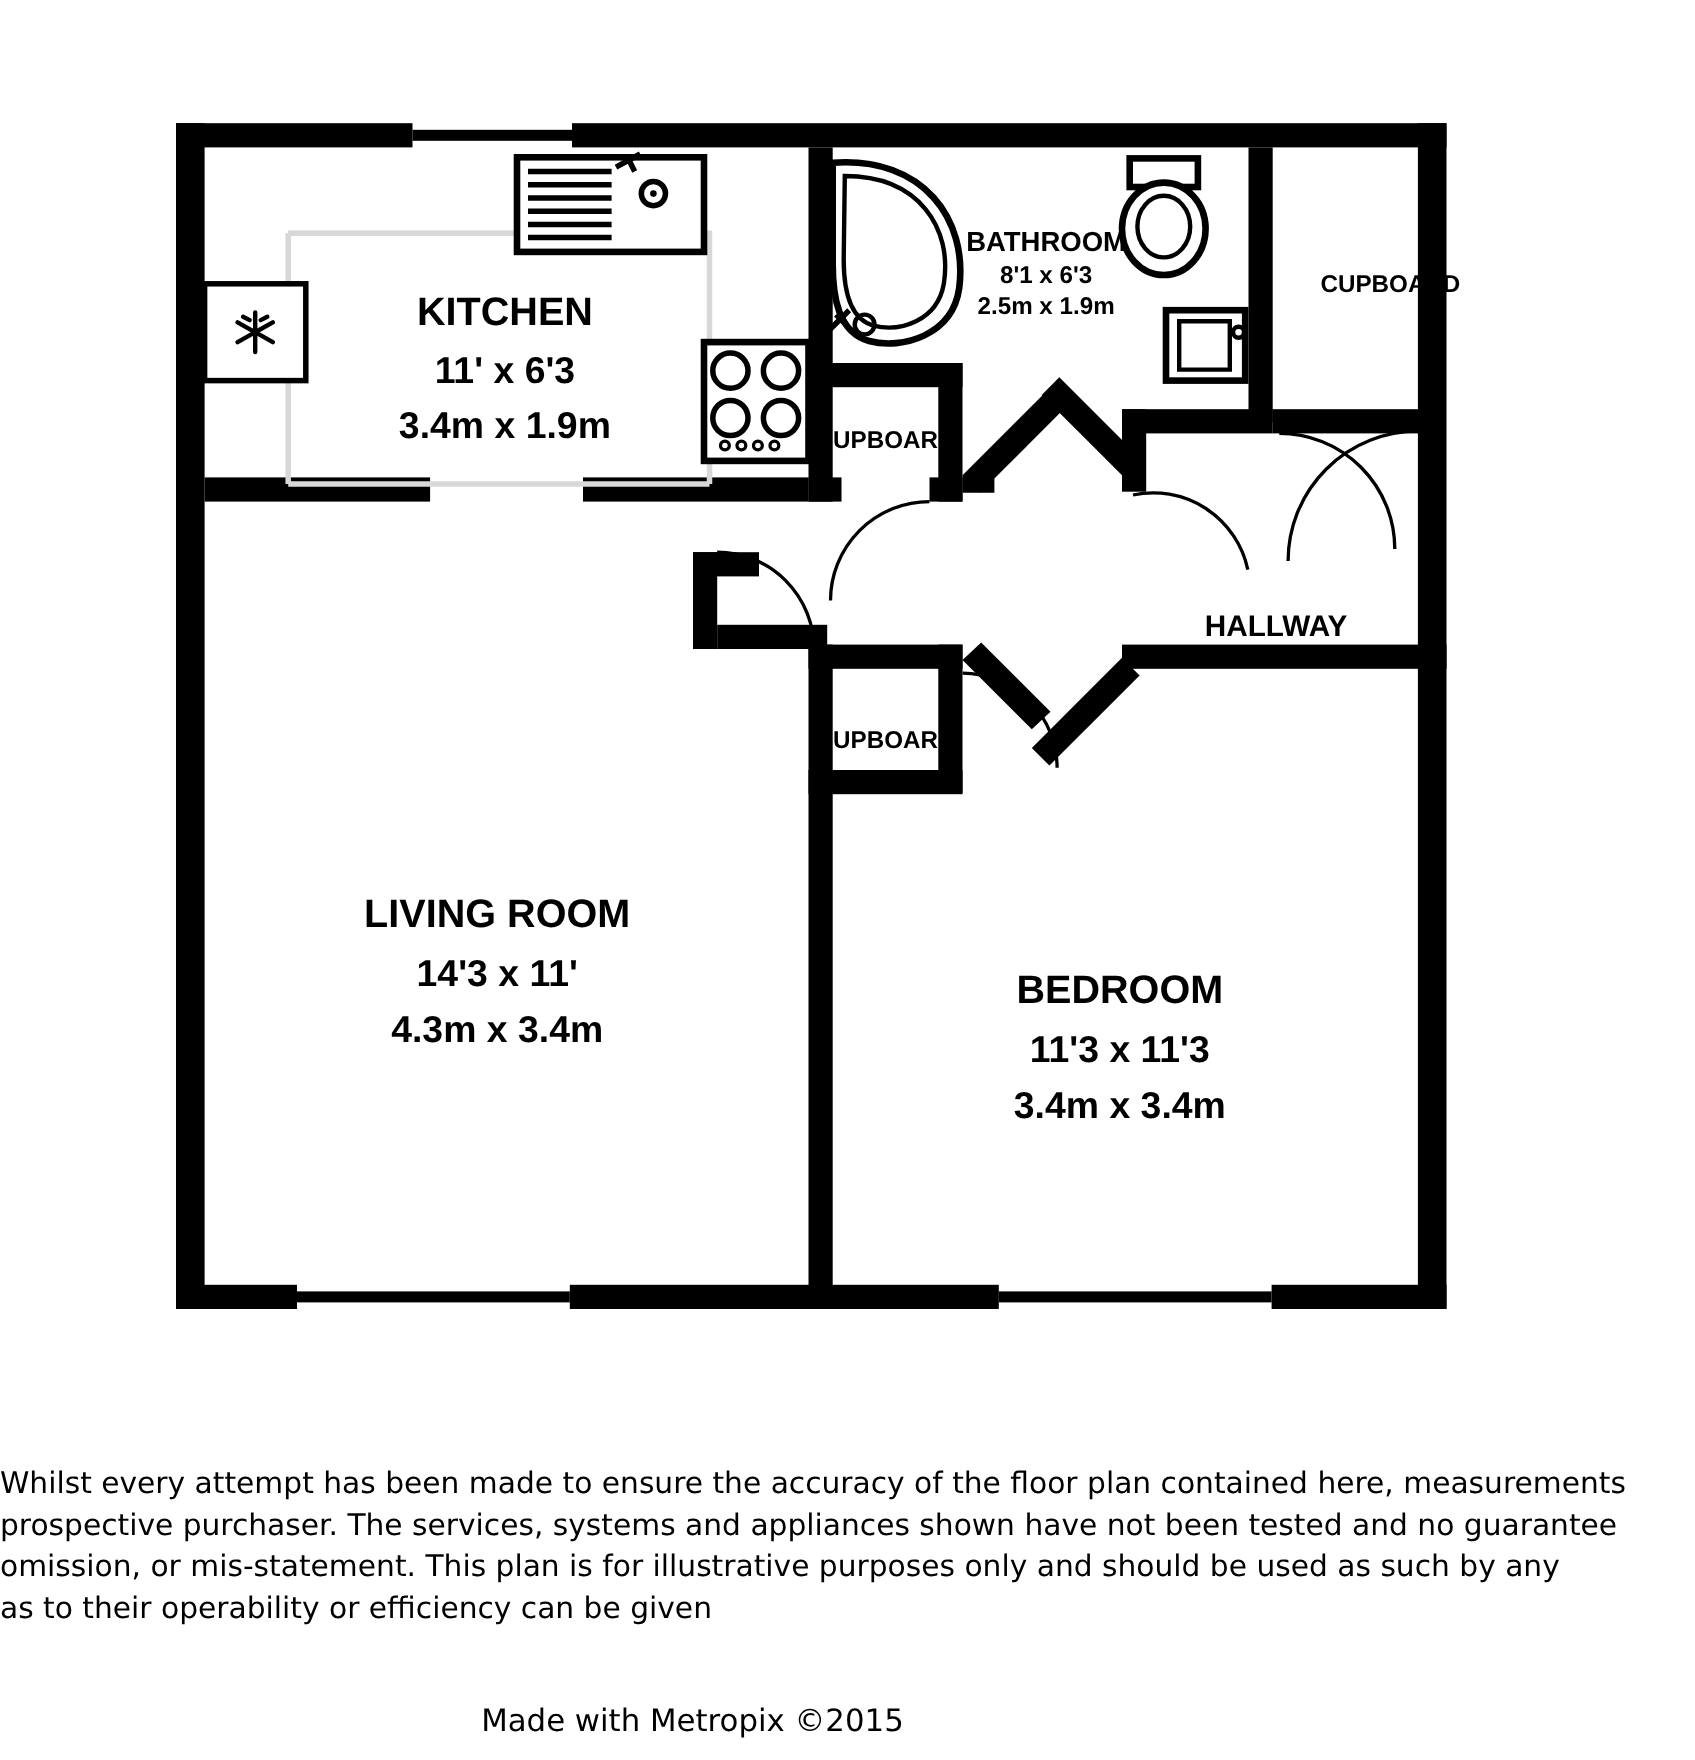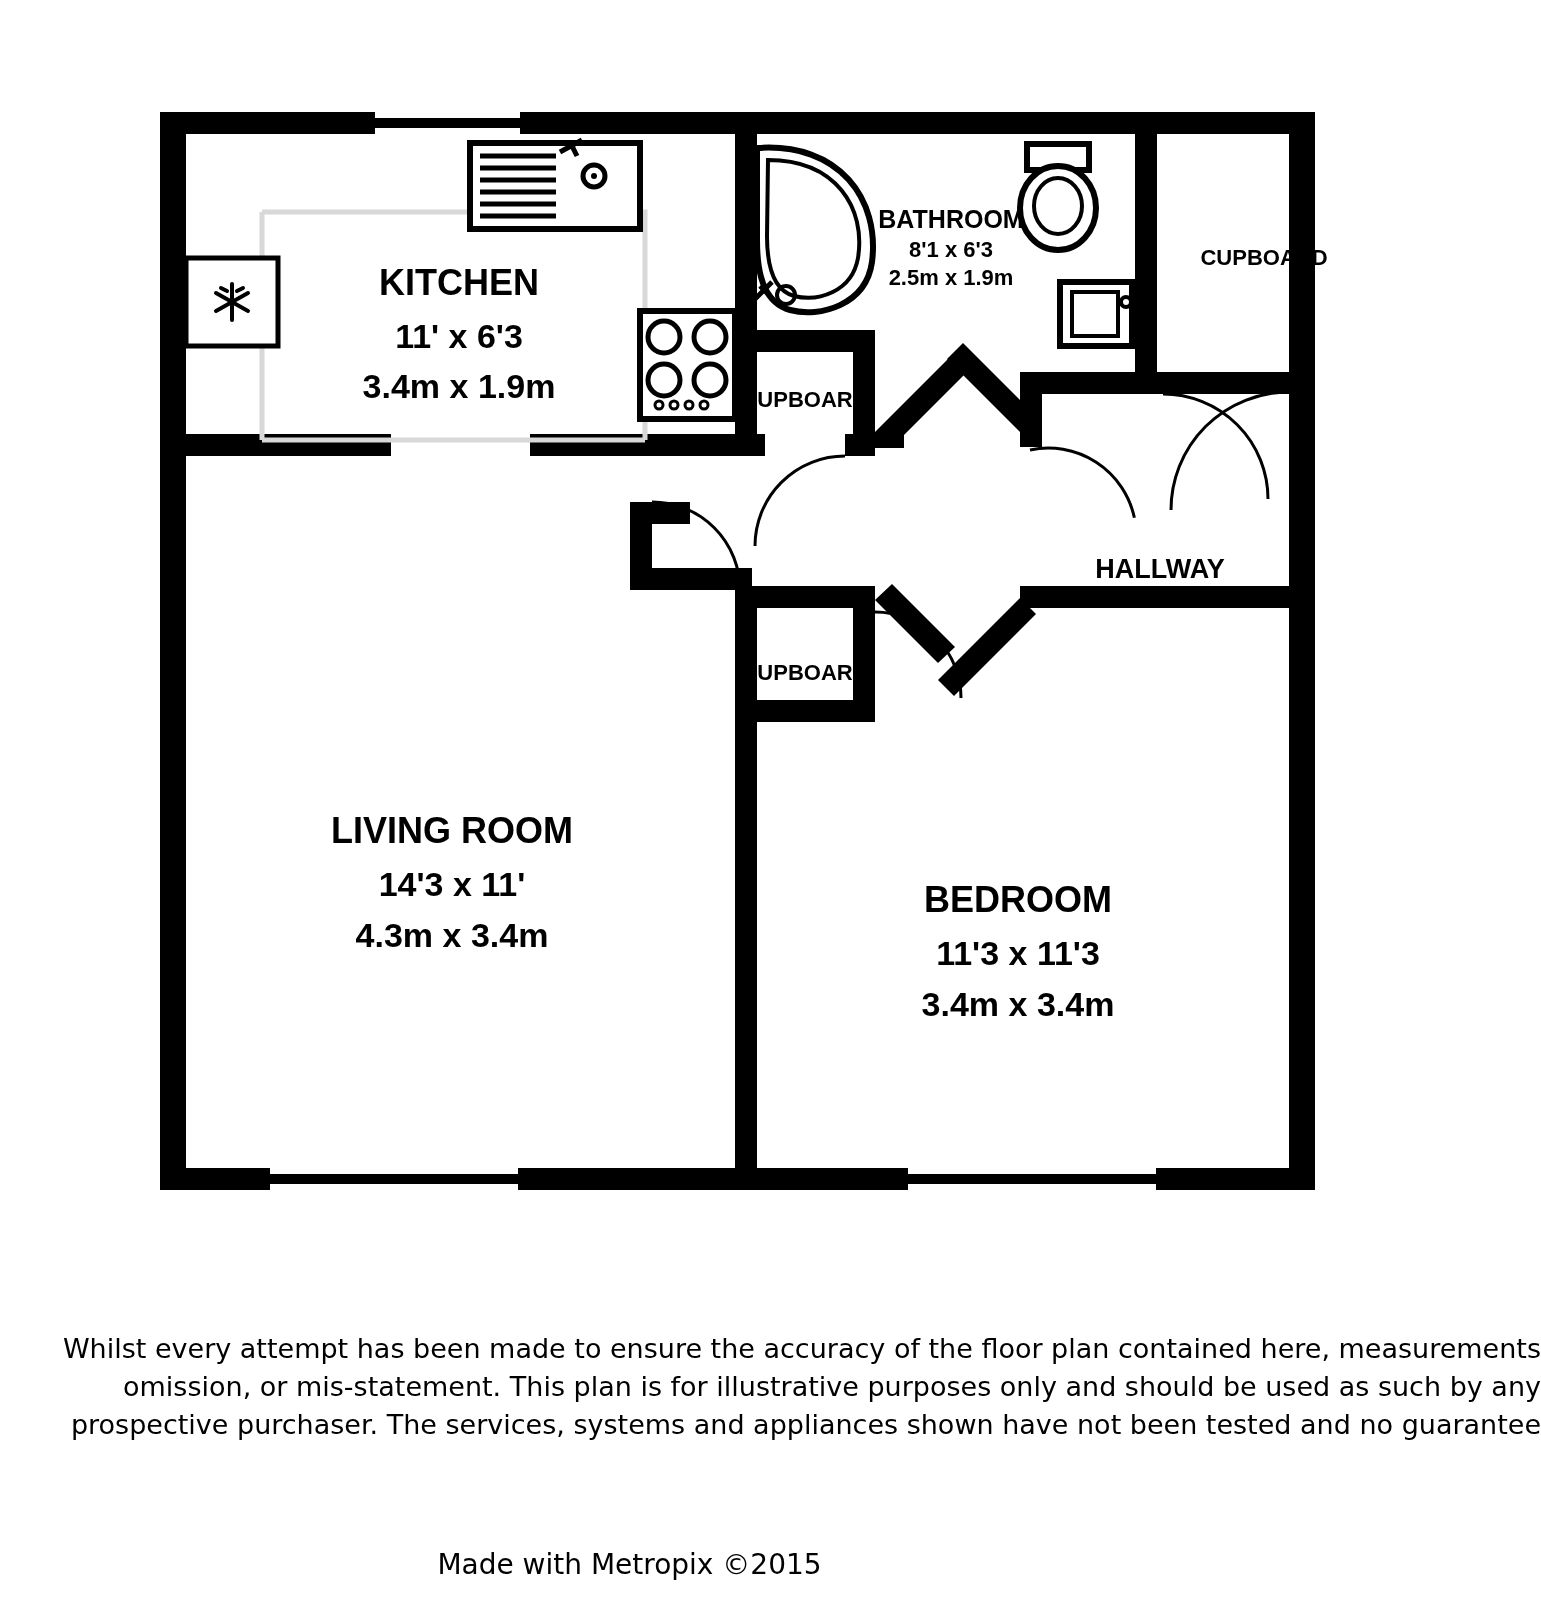--- a/index.html
+++ b/index.html
@@ -20,21 +20,21 @@
     left: 0;
     top: 0;
     width: 1541px;
     height: 1290px;
   }
   .disclaimer {
     position: absolute;
     left: 0;
     top: 1330px;
     width: 1541px;
-    text-align: right;
+    text-align: left;
     font-family: "DejaVu Sans", sans-serif;
     font-size: 27px;
     line-height: 38px;
     color: #000;
   }
   .disclaimer .line {
     display: block;
     white-space: nowrap;
   }
   .credit {
@@ -246,17 +246,18 @@
   <text class="small-label" x="1264" y="265">CUPBOARD</text>
   <text class="small-label" x="805" y="407">CUPBOARD</text>
   <text class="small-label" x="805" y="680">CUPBOARD</text>
   <text class="hall-label" x="1160" y="578">HALLWAY</text>
 
 </svg>
 </div>
 
 <div class="disclaimer">
   <span class="line">Whilst every attempt has been made to ensure the accuracy of the floor plan contained here, measurements</span>
+  <span class="line">prospective purchaser. The services, systems and appliances shown have not been tested and no guarantee</span>
   <span class="line">omission, or mis-statement. This plan is for illustrative purposes only and should be used as such by any</span>
-  <span class="line">prospective purchaser. The services, systems and appliances shown have not been tested and no guarantee</span>
+  <span class="line">as to their operability or efficiency can be given</span>
 </div>
 
 <div class="credit">Made with Metropix ©2015</div>
 
 </body></html>

